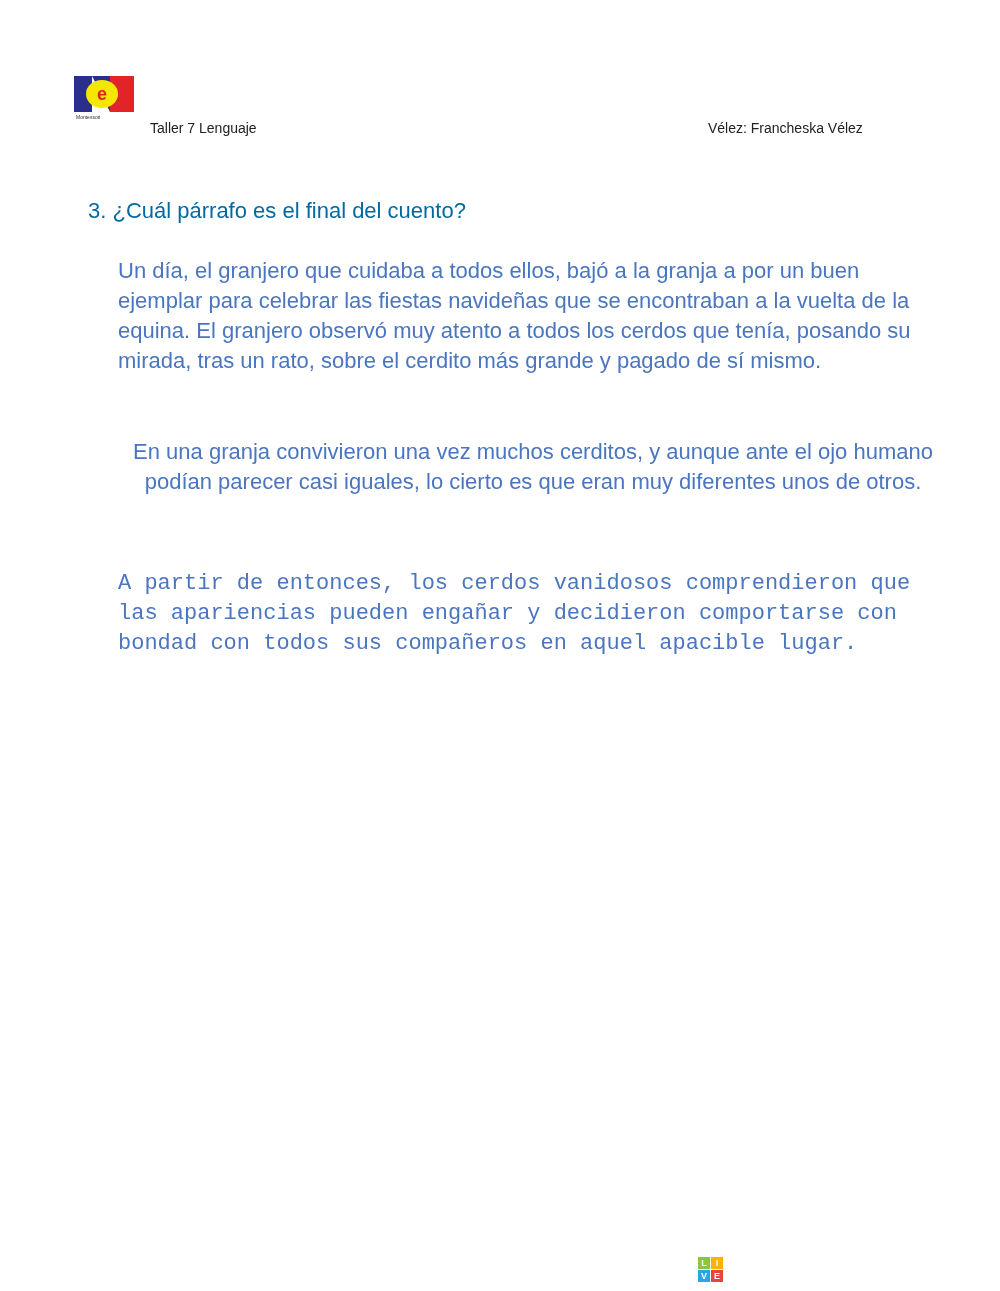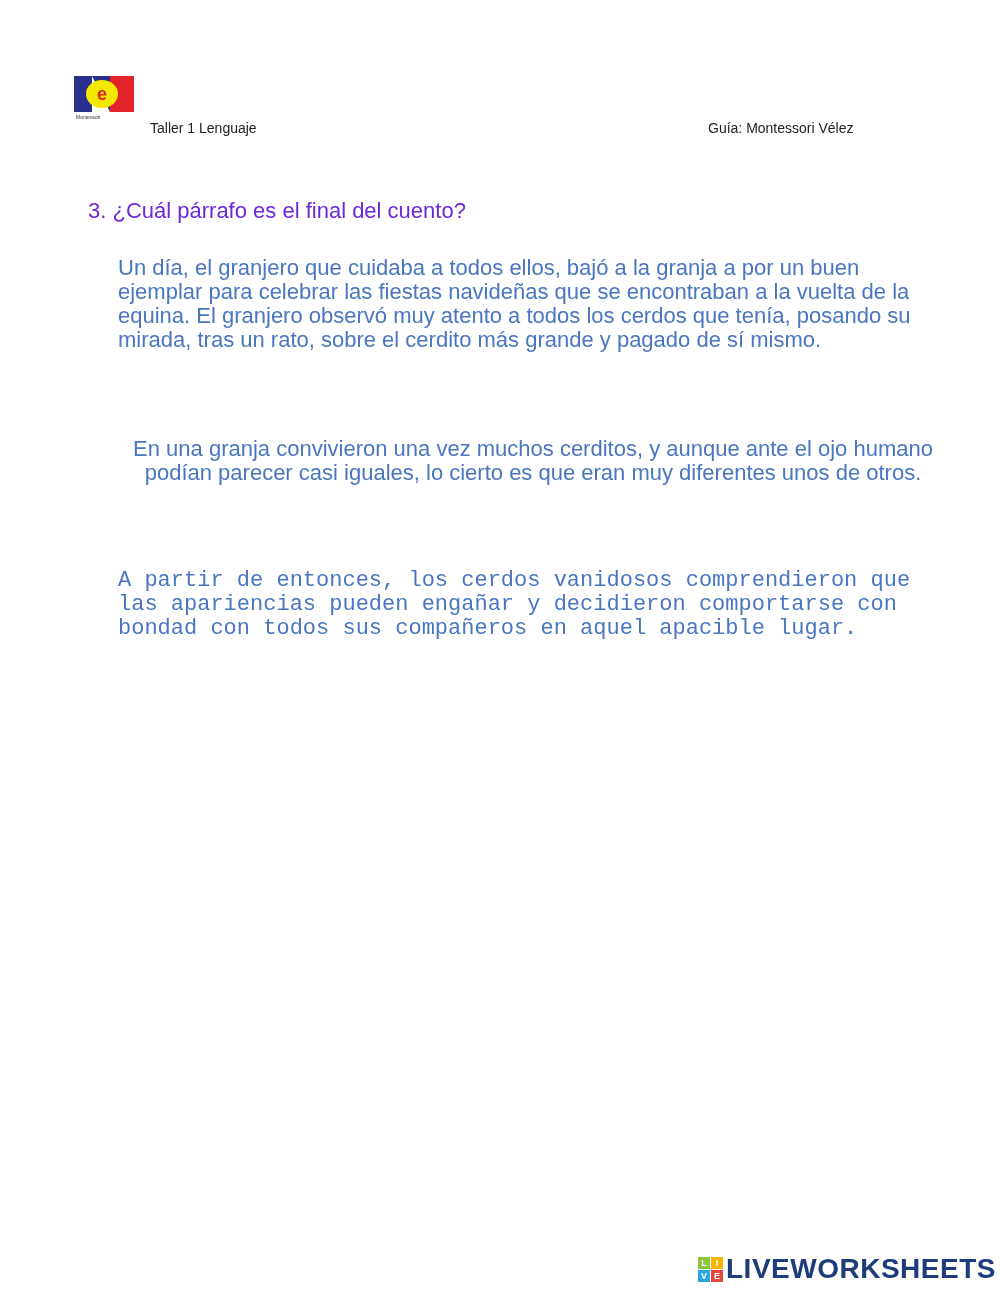--- a/index.html
+++ b/index.html
@@ -1,51 +1,50 @@
 <!DOCTYPE html>
 <html><head>
 <meta charset="utf-8">
 <style>
   html, body { margin:0; padding:0; background:#ffffff; }
   body { width:1000px; height:1291px; position:relative; overflow:hidden; font-family:"Liberation Sans", sans-serif; }
   .logo { position:absolute; left:66px; top:72px; width:80px; height:50px; }
   .hdr-left { position:absolute; left:150px; top:120px; font-size:14px; color:#222; }
   .hdr-right { position:absolute; left:708px; top:120px; font-size:14px; color:#222; }
-  .question { position:absolute; left:88px; top:198px; font-size:22px; color:#6d28d9; }
-  .para { position:absolute; left:118px; width:830px; font-size:22px; line-height:24px; color:#4a76c0; }
+  .question { position:absolute; left:88px; top:198px; font-size:22px; color:#0369a1; }
+  .para { position:absolute; left:118px; width:830px; font-size:22px; line-height:30px; color:#4a76c0; }
   .p1 { top:256px; }
   .p2 { top:437px;text-align:center; }
   .p3 { top:569px;font-family:Liberation Mono, monospace; }
   .lw { position:absolute; left:698px; top:1252px; height:34px; display:flex; align-items:center; }
   .lw-blocks { display:grid; grid-template-columns:12px 12px; grid-template-rows:12px 12px; gap:1px; margin-right:3px; }
   .lw-blocks span { display:flex; align-items:center; justify-content:center; font-size:9px; font-weight:bold; color:#fff; }
   .lw-text { font-size:28px; font-weight:bold; color:#1d3d7a; letter-spacing:0.5px; }
 </style>
 </head>
 <body>
 
 <svg class="logo" viewBox="0 0 80 50">
   <rect x="8" y="4" width="18" height="36" fill="#2b2f8c"></rect>
   <rect x="44" y="4" width="24" height="36" fill="#e0242a"></rect>
   <polygon points="26,4 44,40 44,4" fill="#2b2f8c"></polygon>
   <ellipse cx="36" cy="22" rx="16" ry="14" fill="#f5e800"></ellipse>
   <text x="36" y="28" font-size="18" font-family="Liberation Sans, sans-serif" font-weight="bold" fill="#e0242a" text-anchor="middle">e</text>
   <text x="10" y="47" font-size="5" font-family="Liberation Sans, sans-serif" fill="#333">Montessori</text>
 </svg>
 
-<div class="hdr-left">Taller 1 Lenguaje</div>
-<div class="hdr-right">Guía: Montessori Vélez</div>
+<div class="hdr-left">Taller 7 Lenguaje</div>
+<div class="hdr-right">Vélez: Francheska Vélez</div>
 
 <div class="question">3. ¿Cuál párrafo es el final del cuento?</div>
 
 <div class="para p1">Un día, el granjero que cuidaba a todos ellos, bajó a la granja a por un buen ejemplar para celebrar las fiestas navideñas que se encontraban a la vuelta de la equina. El granjero observó muy atento a todos los cerdos que tenía, posando su mirada, tras un rato, sobre el cerdito más grande y pagado de sí mismo.</div>
 <div class="para p2">En una granja convivieron una vez muchos cerditos, y aunque ante el ojo humano podían parecer casi iguales, lo cierto es que eran muy diferentes unos de otros.</div>
 <div class="para p3">A partir de entonces, los cerdos vanidosos comprendieron que las apariencias pueden engañar y decidieron comportarse con bondad con todos sus compañeros en aquel apacible lugar.</div>
 
 <div class="lw">
   <div class="lw-blocks">
     <span style="background:#8cc63f">L</span>
     <span style="background:#f7b500">I</span>
     <span style="background:#29a8e0">V</span>
     <span style="background:#e8453c">E</span>
   </div>
-  <span class="lw-text">LIVEWORKSHEETS</span>
 </div>
 
 </body></html>

